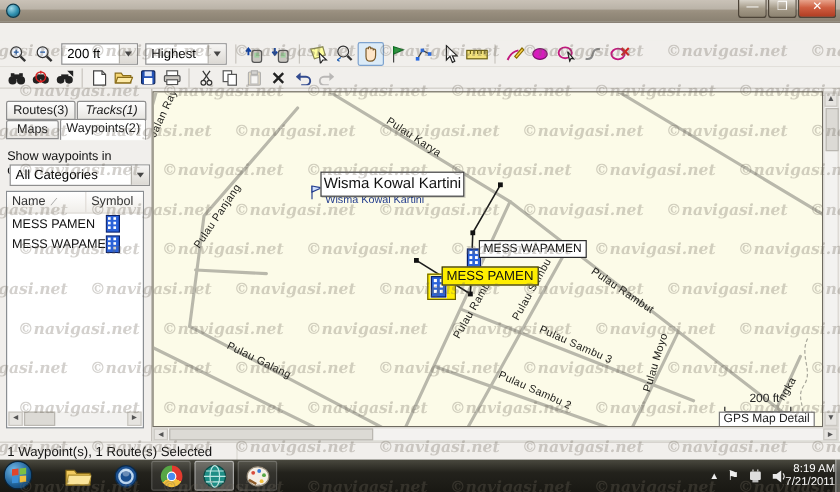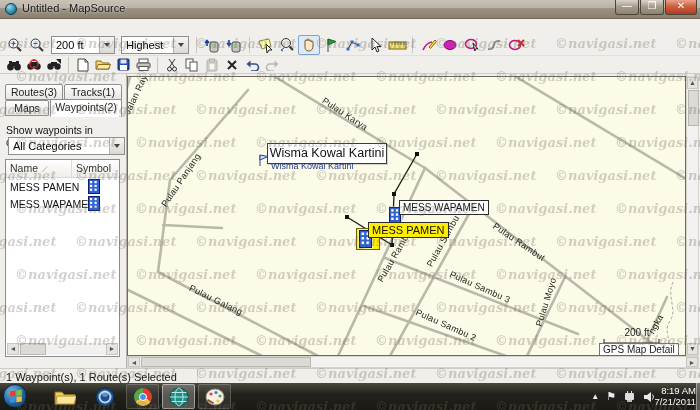--- a/index.html
+++ b/index.html
@@ -101,21 +101,20 @@
       font-size:13px;color:#6f685c;opacity:.30;white-space:nowrap;}
 </style>
 </head>
 <body>
 
 <div class="win">
 
   <div class="titlebar">
     <div class="sheen"></div>
     <div class="appicon"></div>
-    <div class="apptitle">Untitled - MapSource</div>
     <div class="winbtn" style="left:615px;width:24px;"><span>—</span></div>
     <div class="winbtn" style="left:640px;width:24px;"><span>❐</span></div>
     <div class="winbtn close" style="left:665px;width:32px;"><span>✕</span></div>
   </div>
 
 
   <div class="toolbar1">
     <div class="tbtn">
       <svg width="16" height="16">
           <circle cx="6.5" cy="6.5" r="4.5" fill="#f4f8ff" stroke="#333"></circle>
@@ -328,21 +327,21 @@
     <div class="tbtn2 dis">
       <svg width="15" height="12">
           <path d="M11 5 H5 a3.5 3.5 0 0 0 0 7 H9" fill="none" stroke="#666" stroke-width="1.6"></path>
           <polygon points="9.5,1.5 13.5,5 9.5,8.5" fill="#666"></polygon>
         </svg>
     </div>
   </div>
 
   <div class="sidebar">
     <div class="tab" style="left:5px;top:10px;width:58px;">Routes(3)</div>
-    <div class="tab" style="left:64px;top:10px;width:58px;">Tracks(1)</div>
+    <div class="tab" style="left:64px;top:10px;width:58px;font-style:italic;">Tracks(1)</div>
     <div class="tab" style="left:5px;top:26px;width:44px;">Maps</div>
     <div class="tab active" style="left:50px;top:25px;width:72px;">Waypoints(2)</div>
     <div class="cat-label">Show waypoints in category:</div>
     <div class="combo cat-combo">
       <span class="val">All Categories</span>
       <span class="drop">
           <span class="tri-down"></span>
         </span>
     </div>
     <div class="listbox">

